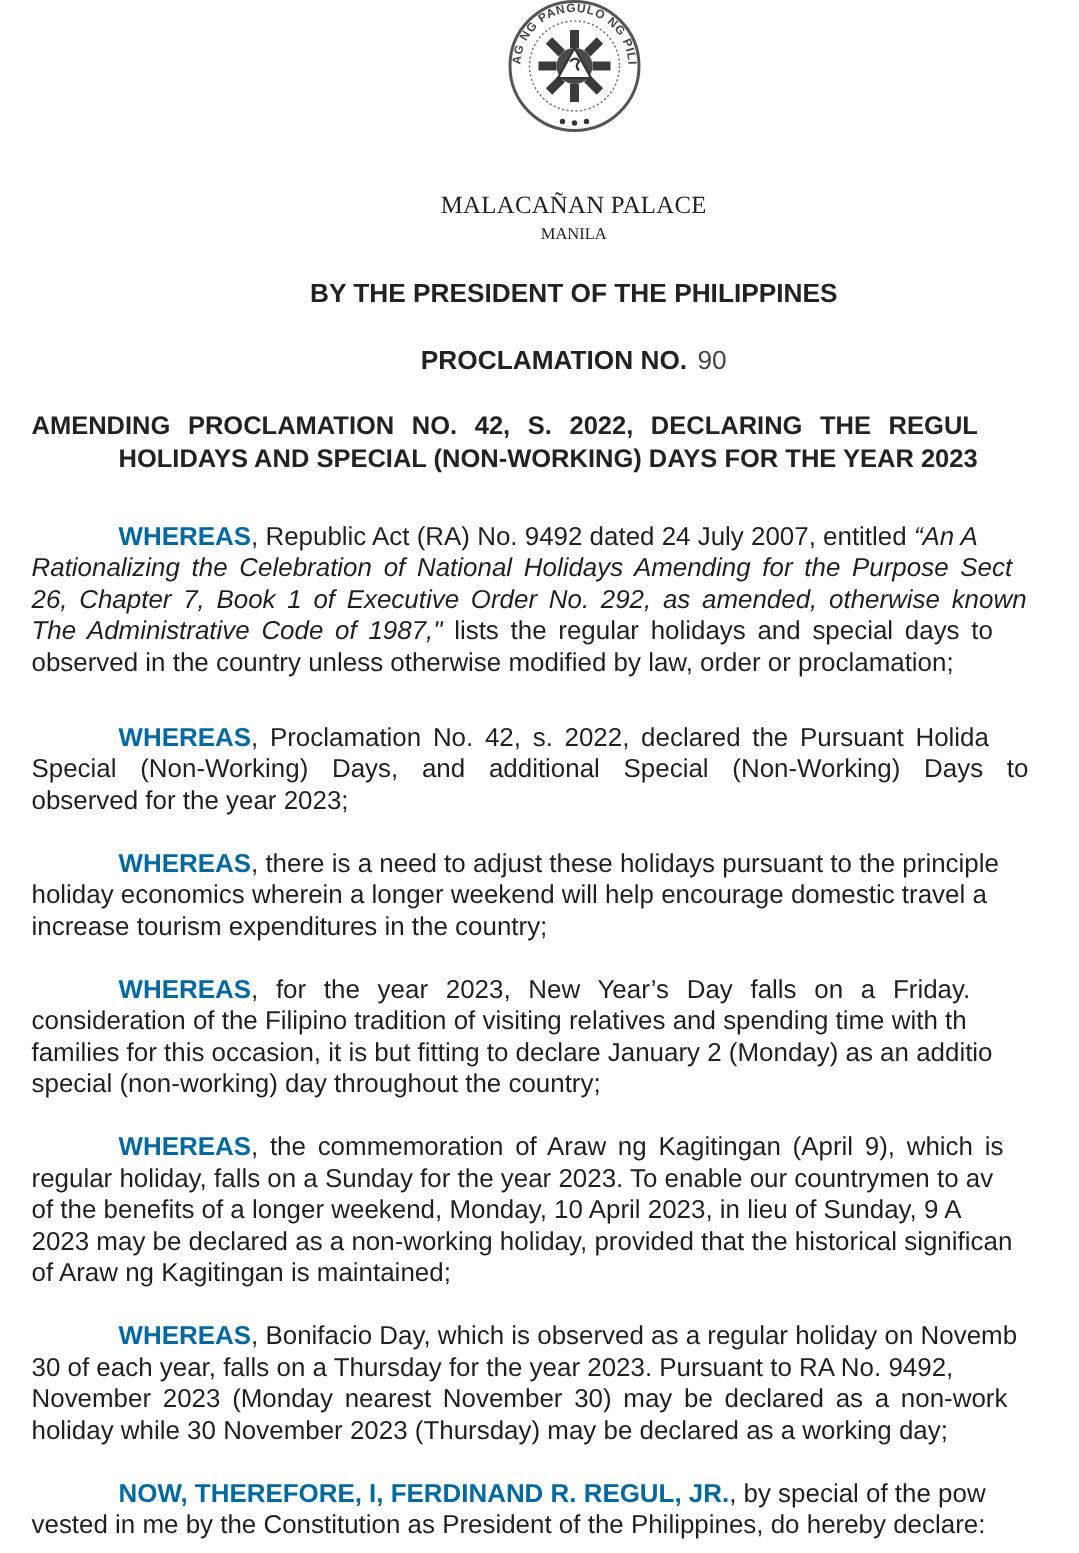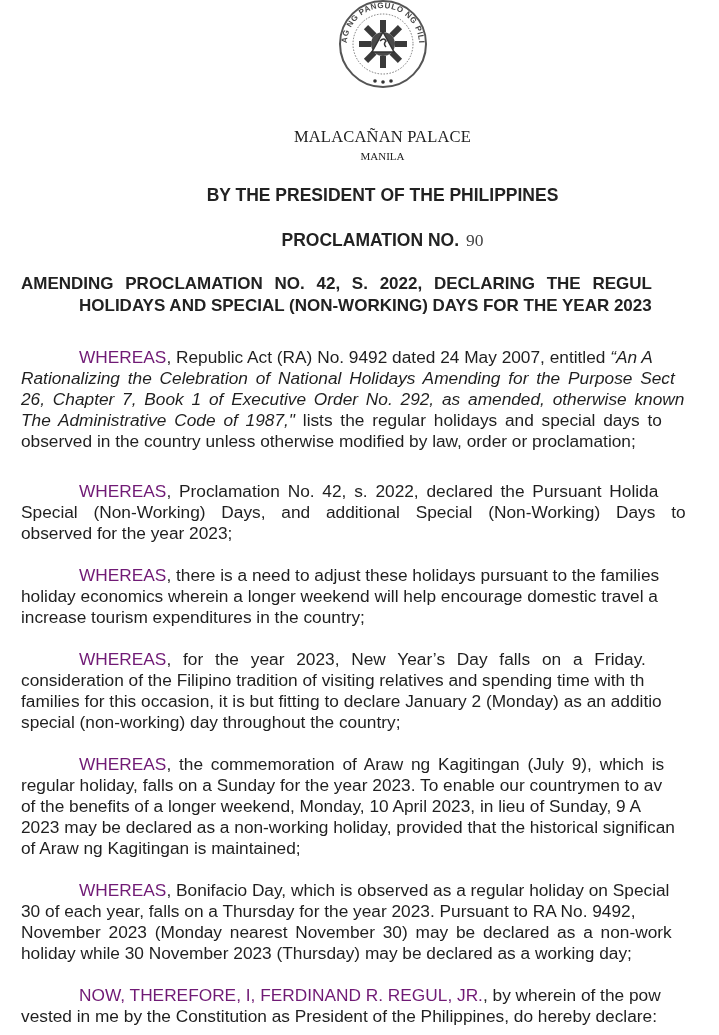--- a/index.html
+++ b/index.html
@@ -8,28 +8,28 @@
       background: #ffffff; color: #1d1d1d;
       font-family: "Liberation Sans", sans-serif;
       position: relative;
     }
     .seal { position: absolute; left: 337px; top: 0px; width: 92px; height: 92px; }
     .center { position: absolute; left: 0; width: 765px; text-align: center; white-space: nowrap; }
     .palace { top: 127px; font-family: "Liberation Serif", serif; font-size: 16.5px; color: #222; letter-spacing: 0.2px; }
     .city { top: 150px; font-family: "Liberation Serif", serif; font-size: 11px; color: #222; }
     .by { top: 185px; font-weight: bold; font-size: 17.5px; color: #222; }
     .procl { top: 230px; font-weight: bold; font-size: 17.5px; color: #222; }
-    .procl .num { font-weight: normal; color: #444; margin-left: 2px; font-family: Liberation Serif, serif; }
+    .procl .num { font-weight: normal; color: #444; margin-left: 2px; }
     .title { position: absolute; left: 21px; top: 273px; width: 800px; font-weight: bold; font-size: 17px; line-height: 22px; color: #222; white-space: nowrap; }
     .title .l1 { display: block; word-spacing: 7px; }
     .title .l2 { display: block; padding-left: 58px; }
     .para { position: absolute; left: 21px; width: 900px; font-size: 17.3px; line-height: 21px; color: #1f1f1f; }
     .para .line { display: block; white-space: nowrap; }
     .para .line.first { padding-left: 58px; }
-    .para b { font-weight: normal; color: #701a75; }
+    .para b { font-weight: bold; color: #0369a1; }
     .para i { font-style: italic; text-align: center; }
     .just1 { word-spacing: 3px; }
     .just2 { word-spacing: 7px; }
     .just3 { word-spacing: 11px; }
   </style>
 </head>
 <body>
 
 <div class="seal">
   <svg width="92" height="92" viewBox="0 0 92 92">
@@ -67,57 +67,57 @@
   <span>PROCLAMATION NO.</span>
   <span class="num">90</span>
 </div>
 
 <div class="title">
   <span class="l1">AMENDING PROCLAMATION NO. 42, S. 2022, DECLARING THE REGUL</span>
   <span class="l2">HOLIDAYS AND SPECIAL (NON-WORKING) DAYS FOR THE YEAR 2023</span>
 </div>
 
 <div class="para" style="top:347px;">
-  <span class="line first"><b>WHEREAS</b><span>, Republic Act (RA) No. 9492 dated 24 May 2007, entitled </span><i>“An A</i></span>
+  <span class="line first"><b>WHEREAS</b><span>, Republic Act (RA) No. 9492 dated 24 July 2007, entitled </span><i>“An A</i></span>
   <span class="line"><i class="just1">Rationalizing the Celebration of National Holidays Amending for the Purpose Sect</i></span>
   <span class="line"><i class="just1">26, Chapter 7, Book 1 of Executive Order No. 292, as amended, otherwise known</i></span>
   <span class="line just1"><i>The Administrative Code of 1987,"</i><span> lists the regular holidays and special days to </span></span>
   <span class="line">observed in the country unless otherwise modified by law, order or proclamation;</span>
 </div>
 
 <div class="para" style="top:481px;">
   <span class="line first just1"><b>WHEREAS</b><span>, Proclamation No. 42, s. 2022, declared the Pursuant Holida</span></span>
   <span class="line just3">Special (Non-Working) Days, and additional Special (Non-Working) Days to </span>
   <span class="line">observed for the year 2023;</span>
 </div>
 
 <div class="para" style="top:565px;">
-  <span class="line first"><b>WHEREAS</b><span>, there is a need to adjust these holidays pursuant to the families</span></span>
+  <span class="line first"><b>WHEREAS</b><span>, there is a need to adjust these holidays pursuant to the principle</span></span>
   <span class="line">holiday economics wherein a longer weekend will help encourage domestic travel a</span>
   <span class="line">increase tourism expenditures in the country;</span>
 </div>
 
 <div class="para" style="top:649px;">
   <span class="line first just2"><b>WHEREAS</b><span>, for the year 2023, New Year’s Day falls on a Friday. </span></span>
   <span class="line">consideration of the Filipino tradition of visiting relatives and spending time with th</span>
   <span class="line">families for this occasion, it is but fitting to declare January 2 (Monday) as an additio</span>
   <span class="line">special (non-working) day throughout the country;</span>
 </div>
 
 <div class="para" style="top:754px;">
-  <span class="line first just1"><b>WHEREAS</b><span>, the commemoration of Araw ng Kagitingan (July 9), which is</span></span>
+  <span class="line first just1"><b>WHEREAS</b><span>, the commemoration of Araw ng Kagitingan (April 9), which is</span></span>
   <span class="line">regular holiday, falls on a Sunday for the year 2023. To enable our countrymen to av</span>
   <span class="line">of the benefits of a longer weekend, Monday, 10 April 2023, in lieu of Sunday, 9 A</span>
   <span class="line">2023 may be declared as a non-working holiday, provided that the historical significan</span>
   <span class="line">of Araw ng Kagitingan is maintained;</span>
 </div>
 
 <div class="para" style="top:880px;">
-  <span class="line first"><b>WHEREAS</b><span>, Bonifacio Day, which is observed as a regular holiday on Special</span></span>
+  <span class="line first"><b>WHEREAS</b><span>, Bonifacio Day, which is observed as a regular holiday on Novemb</span></span>
   <span class="line">30 of each year, falls on a Thursday for the year 2023. Pursuant to RA No. 9492, </span>
   <span class="line just1">November 2023 (Monday nearest November 30) may be declared as a non-work</span>
   <span class="line">holiday while 30 November 2023 (Thursday) may be declared as a working day;</span>
 </div>
 
 <div class="para" style="top:985px;">
-  <span class="line first"><b>NOW, THEREFORE, I, FERDINAND R. REGUL, JR.</b><span>, by wherein of the pow</span></span>
+  <span class="line first"><b>NOW, THEREFORE, I, FERDINAND R. REGUL, JR.</b><span>, by special of the pow</span></span>
   <span class="line">vested in me by the Constitution as President of the Philippines, do hereby declare:</span>
 </div>
 
 </body></html>

